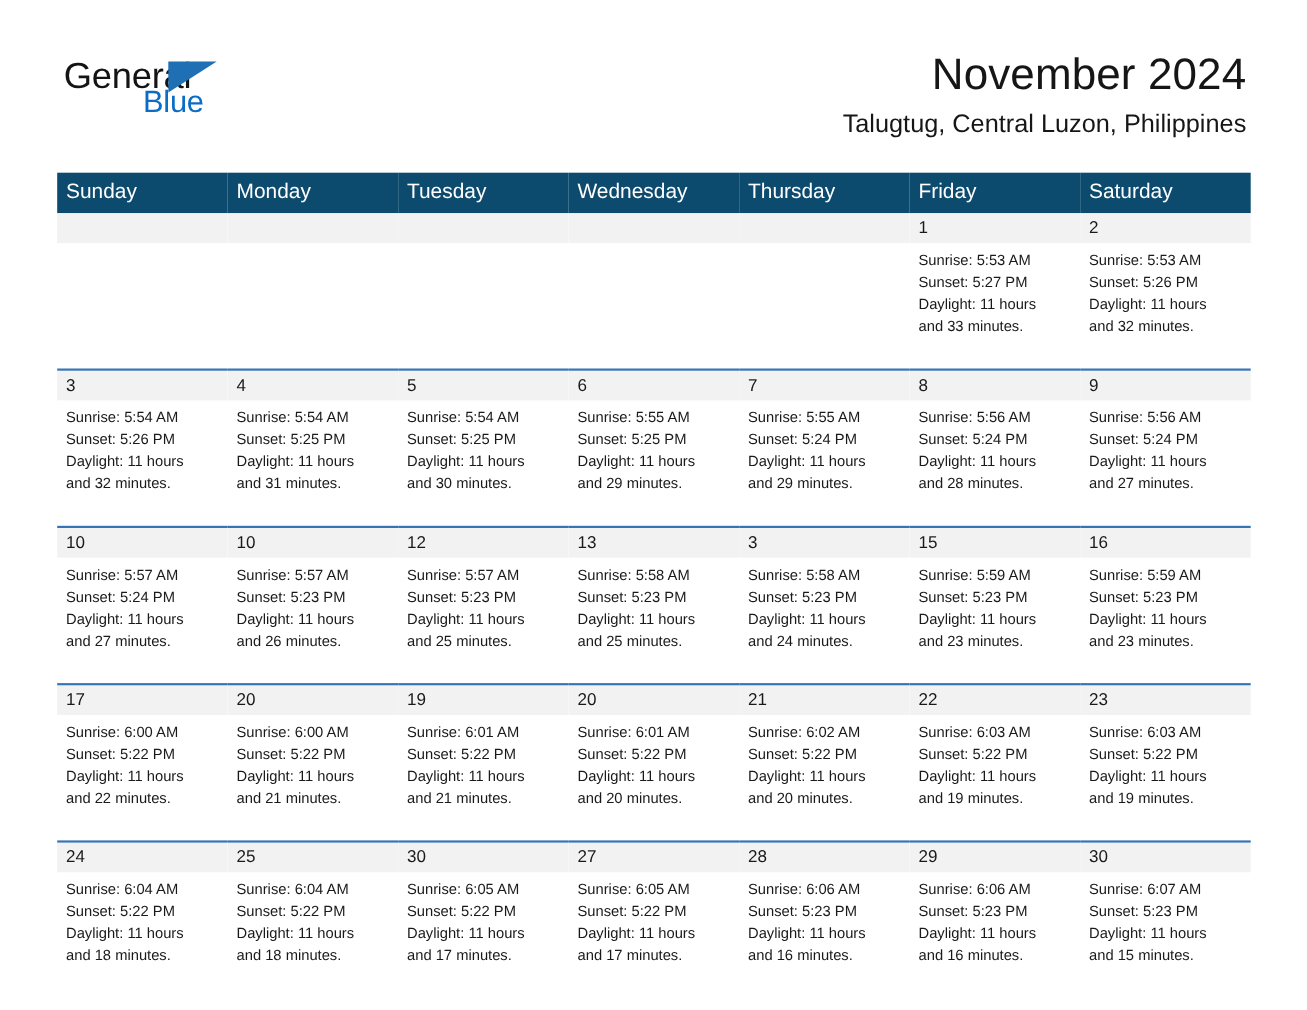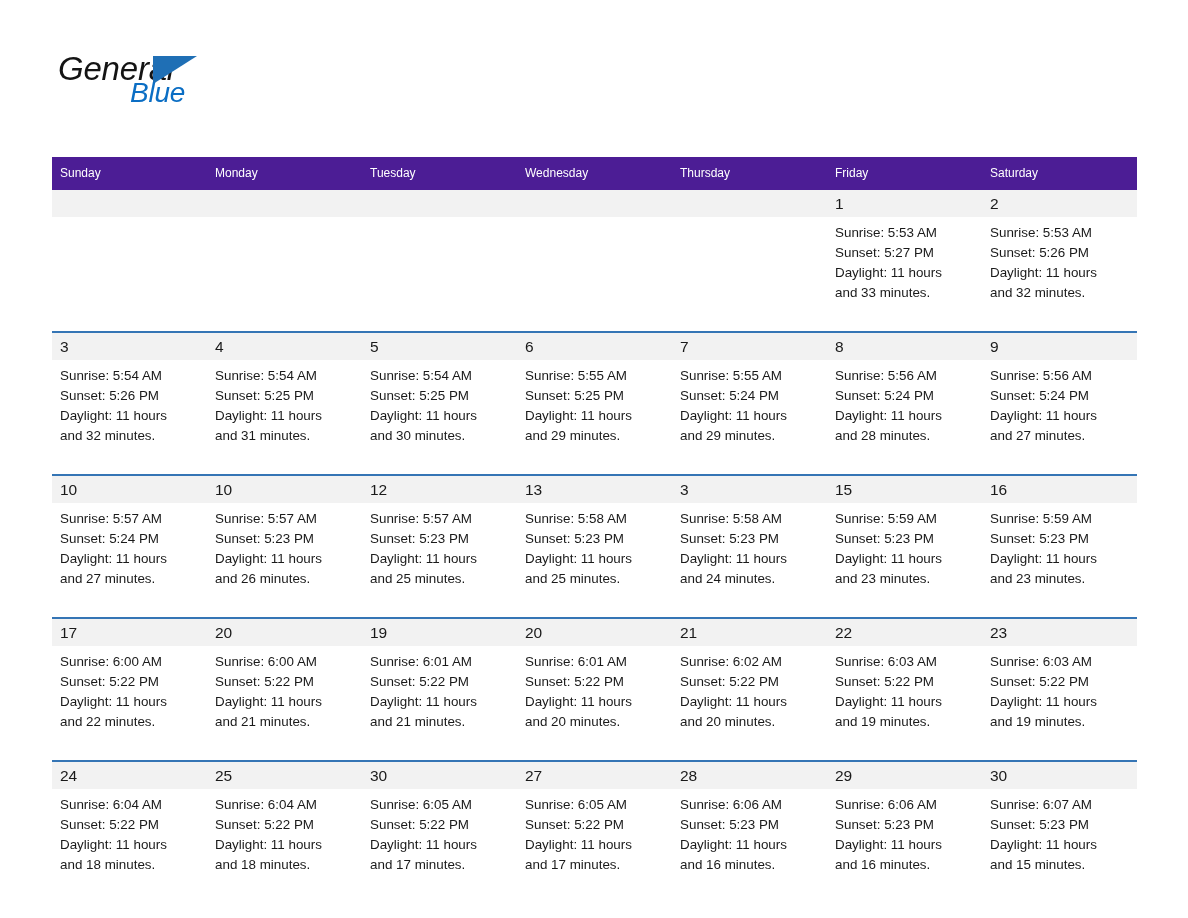--- a/index.html
+++ b/index.html
@@ -29,21 +29,20 @@
     box-sizing: border-box;
   }
   .logo {
     position: absolute;
     left: 58px;
     top: 52px;
     width: 230px;
     height: 62px;
     line-height: 1;
     user-select: none;
-    font-style: italic;
   }
   .logo-general {
     position: absolute;
     left: 0;
     top: 0;
     font-size: 33px;
     letter-spacing: -0.2px;
     color: #141414;
     font-family: "Liberation Sans", sans-serif;
   }
@@ -92,24 +91,24 @@
   
   .cal {
     position: absolute;
     left: 52px;
     top: 157px;
     width: 1085px;
     border-collapse: collapse;
     table-layout: fixed;
   }
   .cal th {
-    background: #4c1d95;
+    background: #0c4a6e;
     color: #ffffff;
     font-weight: normal;
-    font-size: 12px;
+    font-size: 19px;
     text-align: left;
     padding: 6px 0 7px 8px;
     height: 20px;
     line-height: 1.25;
     margin-top: 29px;
   }
   .cal td {
     vertical-align: top;
     padding: 0;
     width: 155px;
@@ -152,20 +151,24 @@
 <div class="page">
 
   <div class="top">
 
     <div class="logo">
       <span class="logo-general">General</span>
       <span class="logo-tri"></span>
       <span class="logo-blue">Blue</span>
     </div>
 
+    <div class="title-block">
+      <div class="title">November 2024</div>
+      <div class="subtitle">Talugtug, Central Luzon, Philippines</div>
+    </div>
 
   </div>
 
   <table class="cal">
     <thead>
       <tr>
         <th>Sunday</th>
         <th>Monday</th>
         <th>Tuesday</th>
         <th>Wednesday</th>

